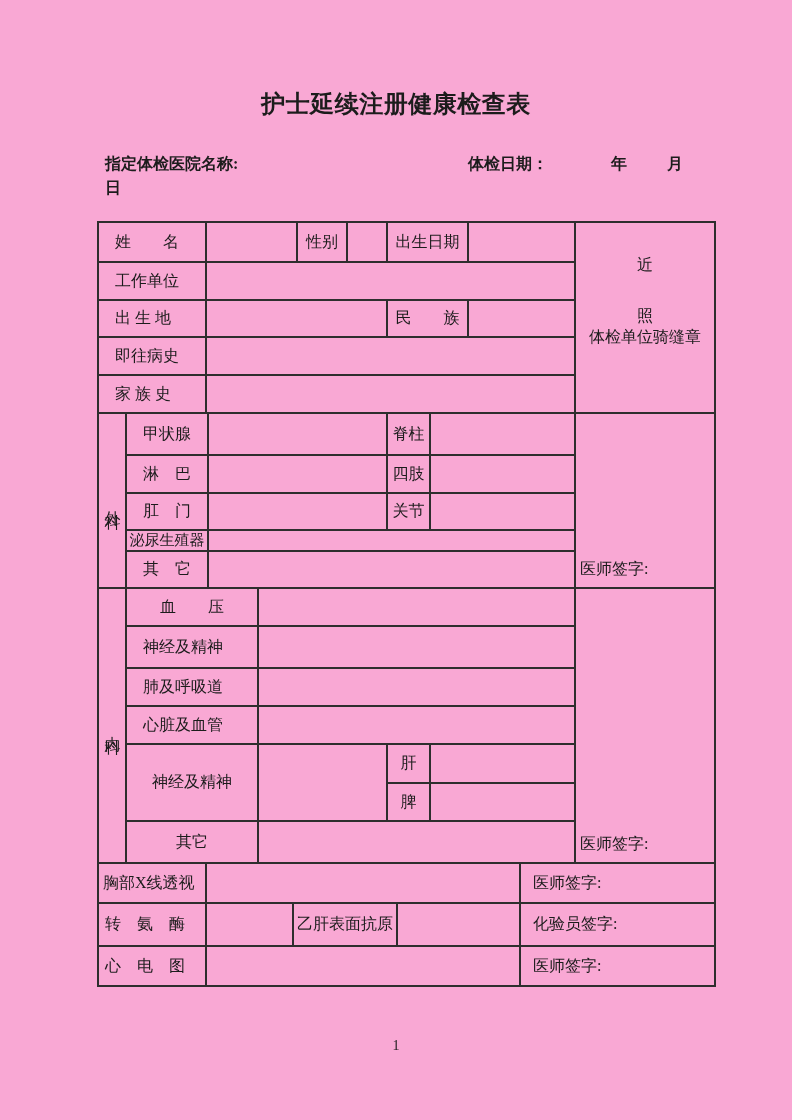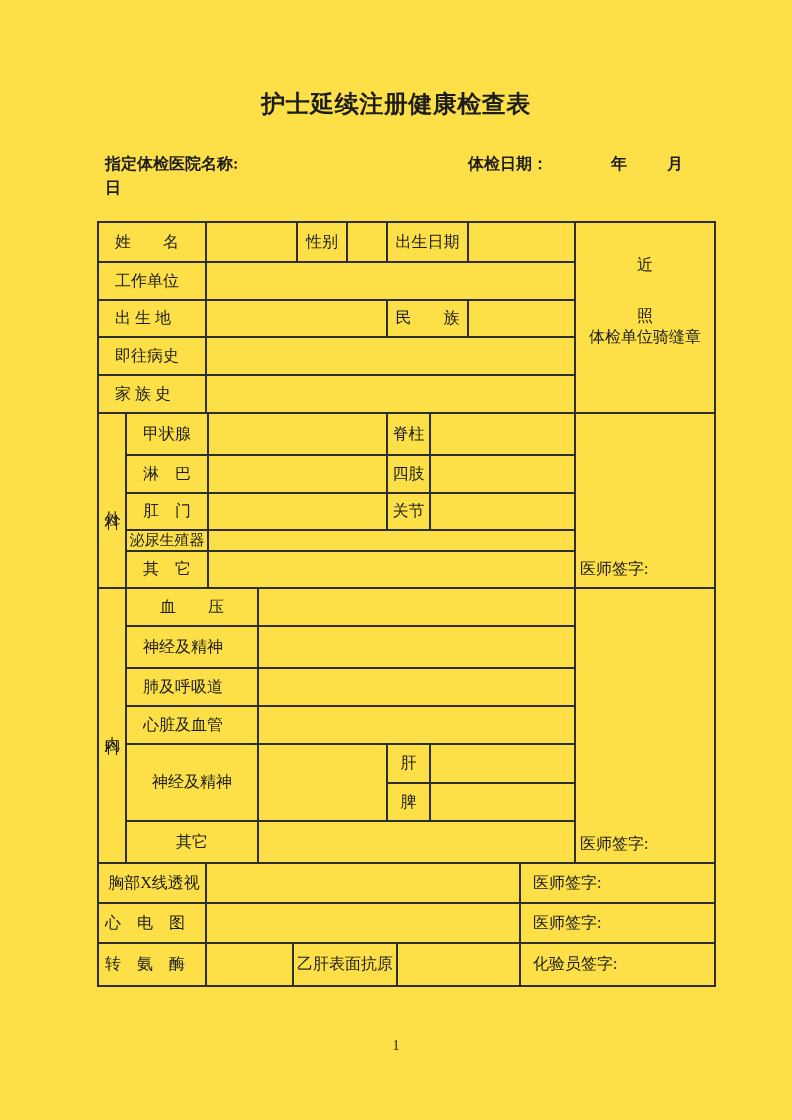--- a/index.html
+++ b/index.html
@@ -1,17 +1,17 @@
 <!DOCTYPE html>
 <html><head>
 <meta charset="utf-8">
 <style>
   html,body{margin:0;padding:0;background:#ffffff;}
   .page{
-    position:relative;width:792px;height:1120px;background:#fde047;overflow:hidden;
+    position:relative;width:792px;height:1120px;background:#f9a8d4;overflow:hidden;
     font-family:"Liberation Serif","DejaVu Serif",serif;color:#1c1c1c;
   }
   .doc-title{
     position:absolute;top:88px;left:0;width:100%;text-align:center;
     font-size:24px;font-weight:bold;letter-spacing:0.5px;
   }
   .hdr{position:absolute;font-size:16px;font-weight:bold;white-space:nowrap;}
   .hdr-hospital{top:154px;left:105px;}
   .hdr-date{top:154px;left:468px;}
   .hdr-year{top:154px;left:611px;}
@@ -20,21 +20,21 @@
 
   .formwrap{position:absolute;top:221px;left:97px;}
   table.t{border-collapse:collapse;table-layout:fixed;width:617px;}
   table.t + table.t{margin-top:-2px;}
   td{
     border:2px solid #2e2e2e;font-size:16px;color:#1c1c1c;
     vertical-align:middle;padding:0;overflow:hidden;white-space:nowrap;
   }
   td.pl{padding-left:16px;text-align:left;}
   td.pl2{padding-left:6px;text-align:left;}
-  td.pl3{padding-left:4px;text-align:center;}
+  td.pl3{padding-left:4px;text-align:left;}
   td.ctr{text-align:center;}
   td.small{font-size:15px;text-align:center;}
   td.vert{text-align:center;}
   .vtxt{writing-mode:vertical-rl;text-orientation:upright;letter-spacing:3px;margin:0 auto;}
   td.sigb{vertical-align:bottom;text-align:left;padding:0 0 7px 4px;}
   td.sigm{text-align:left;padding-left:12px;}
   .photo-cell{vertical-align:top;}
   .photo-inner{display:flex;flex-direction:column;align-items:center;height:100%;}
   .photo-inner .p1{margin-top:32px;}
   .photo-inner .p2{margin-top:30px;}
@@ -202,32 +202,32 @@
           <col style="width:104px">
         <col style="width:123px">
           <col style="width:195px">
       </colgroup>
       <tbody>
           <tr style="height:40px">
         <td class="pl3">胸部X线透视</td>
         <td colspan="3"></td>
         <td class="sigm">医师签字:</td>
       </tr>
+      <tr style="height:43px">
+        <td class="pl2">转　氨　酶</td>
+        <td></td>
+        <td class="ctr">乙肝表面抗原</td>
+        <td></td>
+        <td class="sigm">化验员签字:</td>
+      </tr>
       <tr style="height:40px">
         <td class="pl2">心　电　图</td>
         <td colspan="3"></td>
         <td class="sigm">医师签字:</td>
       </tr>
-      <tr style="height:43px">
-        <td class="pl2">转　氨　酶</td>
-        <td></td>
-        <td class="ctr">乙肝表面抗原</td>
-        <td></td>
-        <td class="sigm">化验员签字:</td>
-      </tr>
     </tbody>
       </table>
 
   </div>
 
   <div class="pageno">1</div>
 
 </div>
 
 </body></html>

